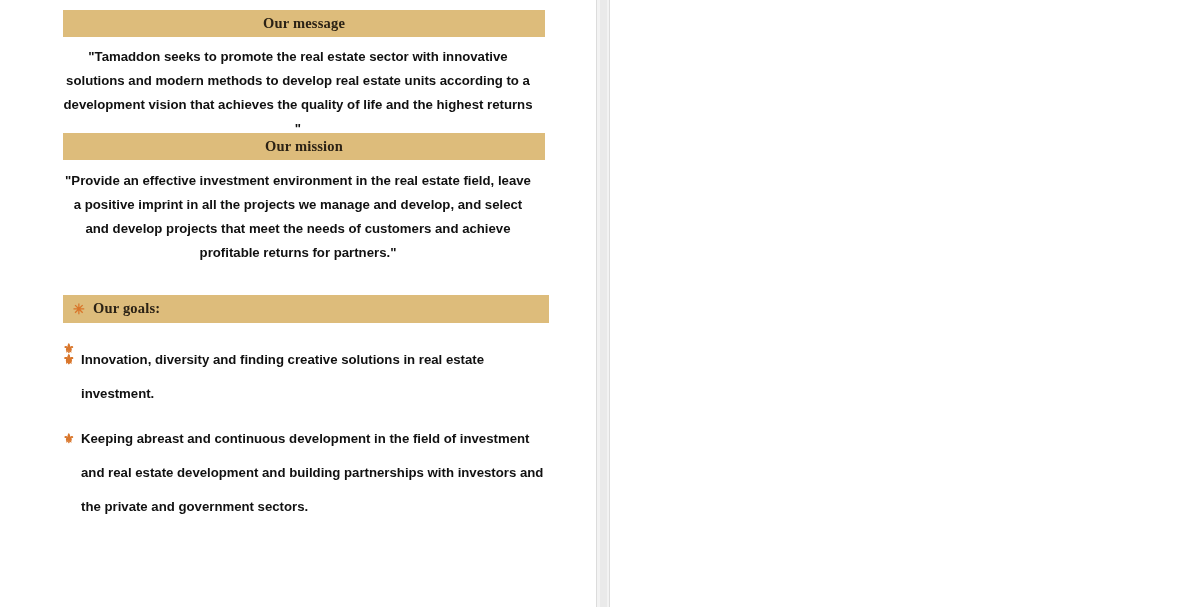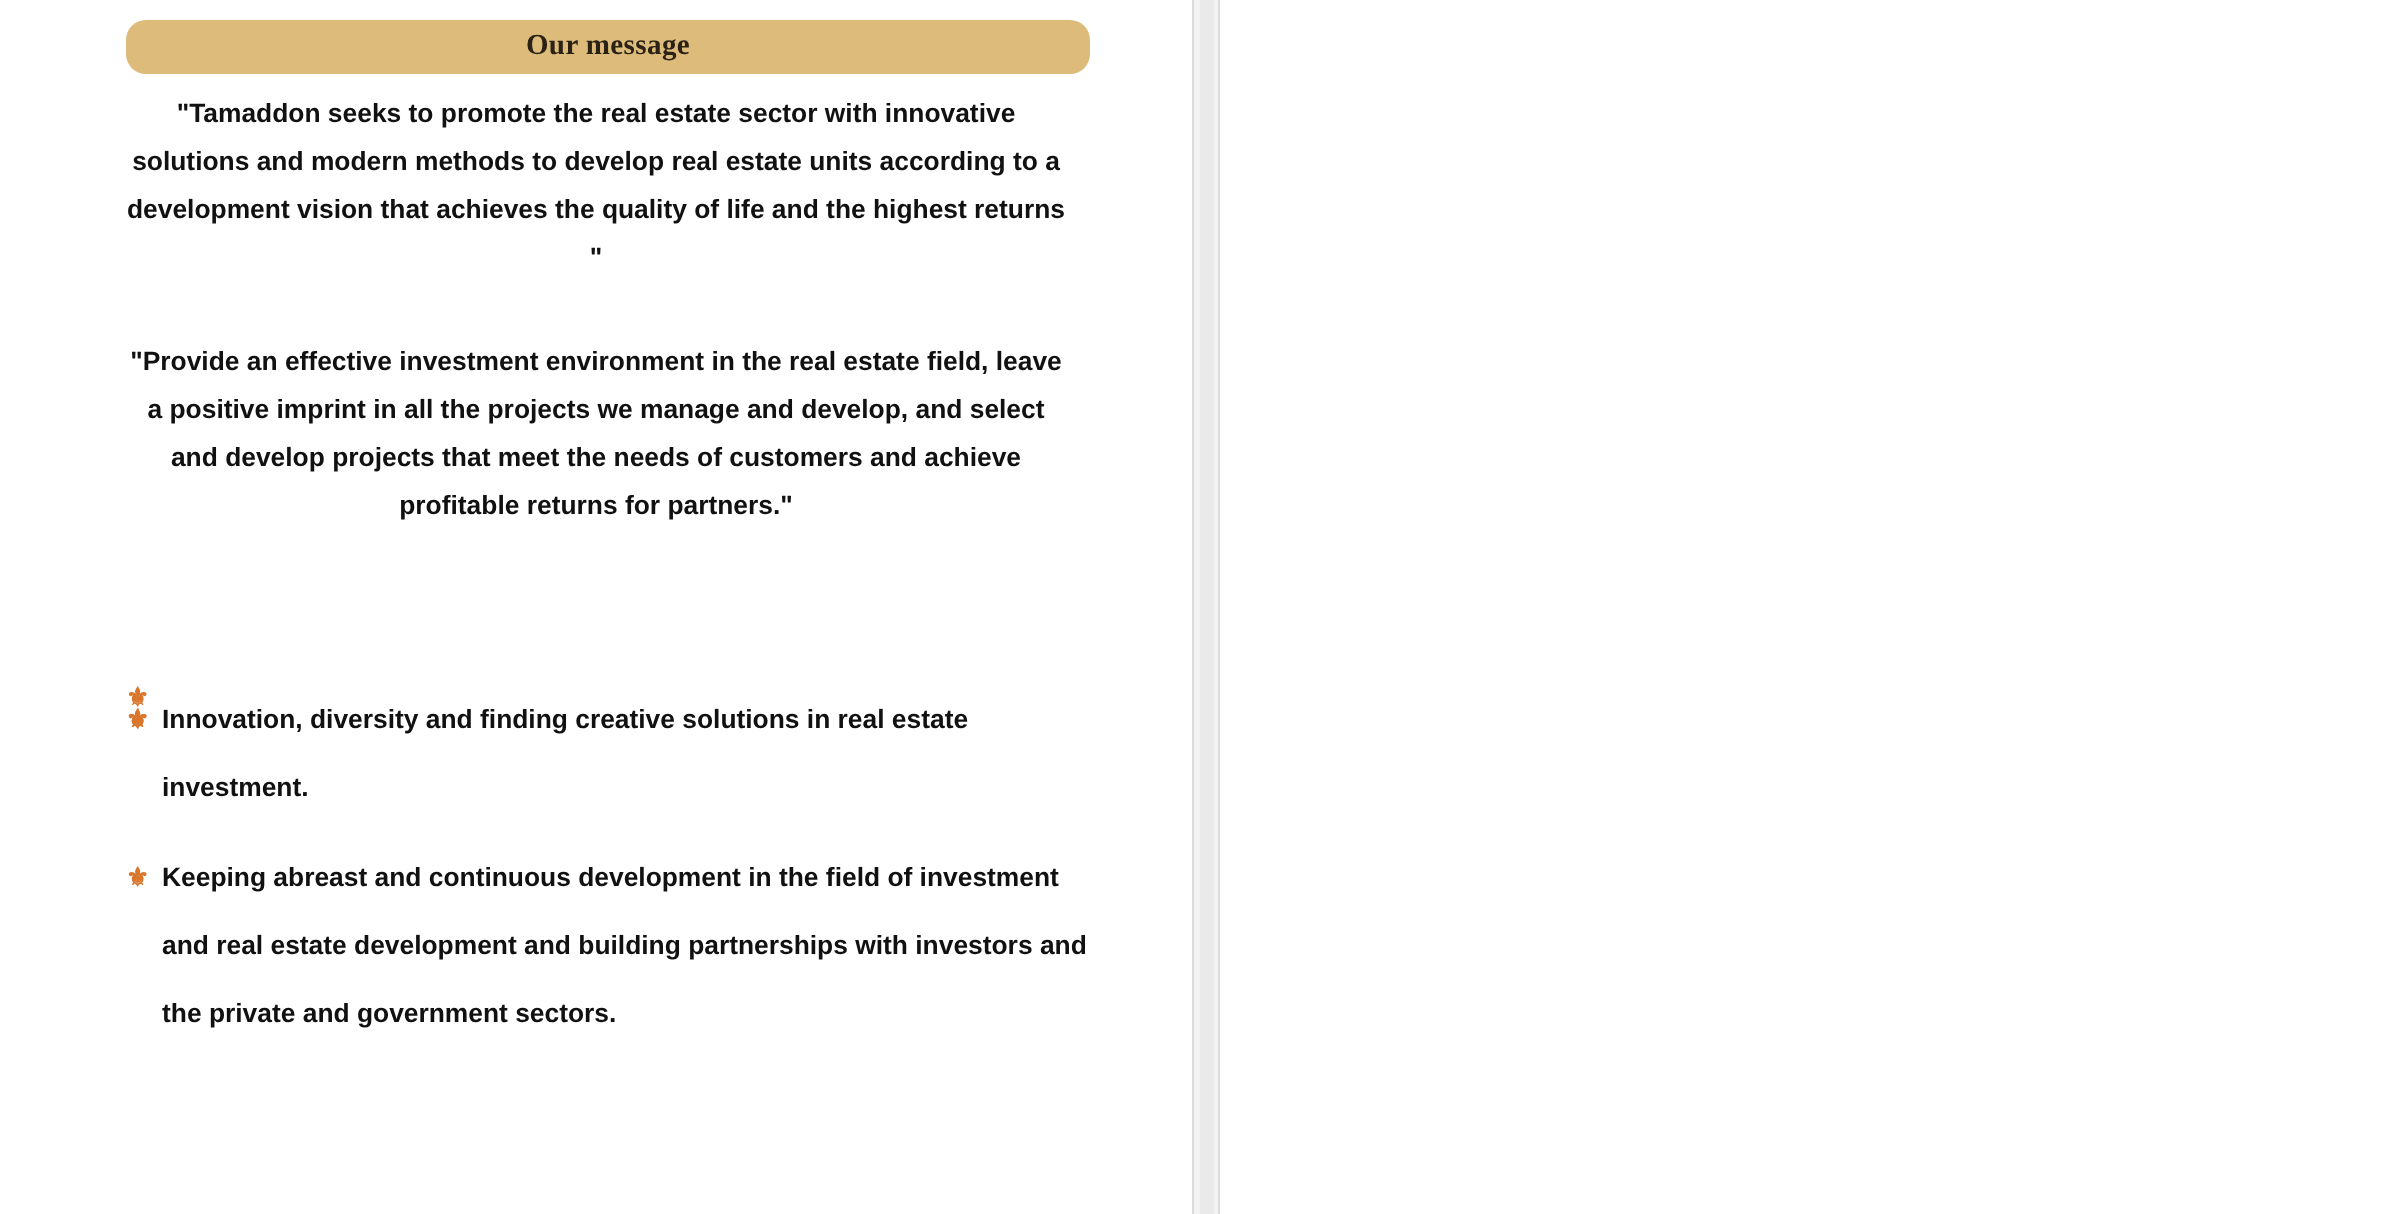--- a/index.html
+++ b/index.html
@@ -59,21 +59,20 @@
   }
 
   .band {
     background: #ddbc7b;
     color: #2b2215;
     text-align: center;
     font-weight: bold;
     font-size: 14.5px;
     padding: 5px 6px;
     letter-spacing: .2px;
-    border-radius: 10px;
   }
   .band.left-align {
     text-align: left;
     padding-left: 10px;
   }
   .band .star {
     color: #d9762b;
     font-size: 14px;
     margin-right: 8px;
     vertical-align: -1px;
@@ -127,23 +126,27 @@
   <div class="gutter">
     <div class="gutter-inner"></div>
   </div>
 
   <div class="col col-left">
 
     <div class="band l-band1">Our message</div>
 
     <div class="quote l-quote1">"Tamaddon seeks to promote the real estate sector with innovative solutions and modern methods to develop real estate units according to a development vision that achieves the quality of life and the highest returns "</div>
 
+    <div class="band l-band2">Our mission</div>
 
     <div class="quote l-quote2">"Provide an effective investment environment in the real estate field, leave a positive imprint in all the projects we manage and develop, and select and develop projects that meet the needs of customers and achieve profitable returns for partners."</div>
 
+    <div class="band left-align l-band3">
+      <span class="star">✳</span><span>Our goals:</span>
+    </div>
 
     <div class="goals">
       <div class="goal-item">
         <span class="bullet">⚜</span>
       </div>
       <div class="goal-item">
         <span class="bullet">⚜</span>
       </div>
       <div class="goal-item">
         <span class="bullet">⚜</span>

